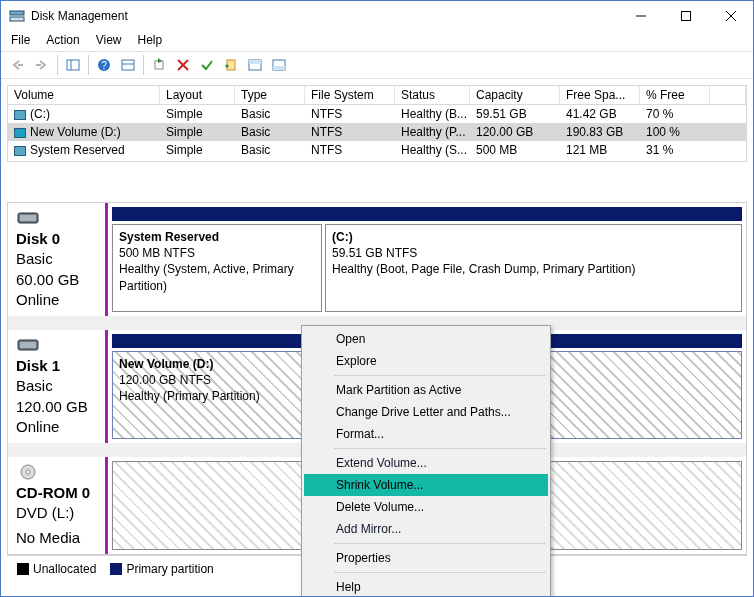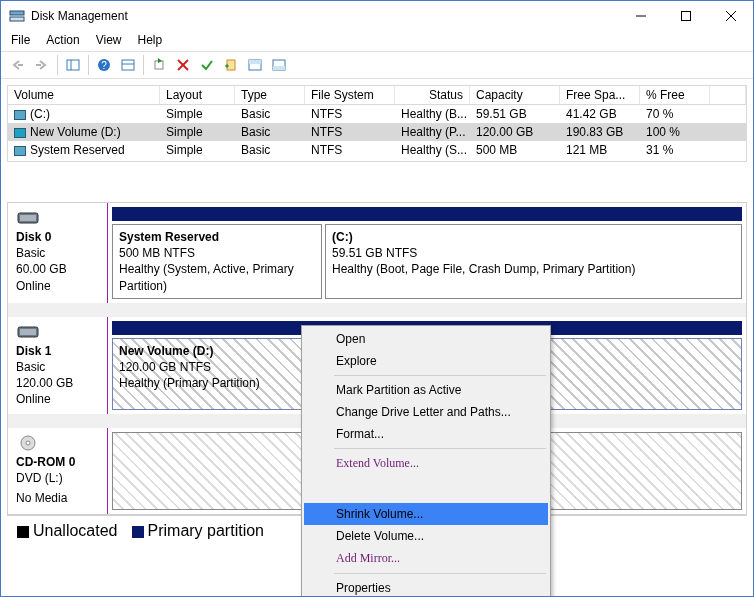--- a/index.html
+++ b/index.html
@@ -44,55 +44,55 @@
   }
   .listheader .col {
     padding:2px 6px; border-right:1px solid #e5e5e5;
     overflow:hidden; white-space:nowrap;
   }
   .listrow { display:flex; font-size:12px; padding:1px 0; }
   .listrow .col { padding:1px 6px; overflow:hidden; white-space:nowrap; }
   .listrow.selected { background:#d8d8d8; }
   .volicon { display:inline-block; width:12px; height:10px; margin-right:4px; vertical-align:middle; }
   .col-volume{width:152px;} .col-layout{width:75px;} .col-type{width:70px;}
-  .col-fs{width:90px;} .col-status{width:75px;text-align:right;} .col-capacity{width:90px;}
+  .col-fs{width:90px;} .col-status{width:75px;} .col-capacity{width:90px;}
   .col-free{width:80px;} .col-pctfree{width:70px;} .col-last{flex:1;}
   .graphical { margin-top:40px; border:1px solid #d0d0d0; }
   .diskrow { display:flex; border-bottom:14px solid #f0f0f0; min-height:86px; background:#fff; }
   .diskrow:last-of-type { border-bottom:0; }
   .diskmeta {
-    width:100px; padding:6px 8px; border-right:1px solid #a21caf;
-    font-size:12px; line-height:1.35;
+    width:100px; padding:6px 8px; border-right:3px solid #a21caf;
+    font-size:15px; line-height:1.35;
   }
   .diskmeta .dname { font-weight:bold; }
   .diskmeta .dicon { width:24px; height:18px; display:block; margin-bottom:2px; }
   .diskparts { flex:1; display:flex; flex-direction:column; padding:4px; gap:3px; }
   .partbar { height:14px; background:#0a1a6b; }
   .partsrow { display:flex; gap:3px; flex:1; }
   .part {
     border:1px solid #888; padding:4px 6px; font-size:12px; line-height:1.35;
     background:#fff; overflow:hidden;
   }
   .part .pname{font-weight:bold;}
   .part.hatched {
     background-image: repeating-linear-gradient(45deg,#fff 0 6px,#c8c8c8 6px 8px);
     border:1px solid #7080b0;
   }
   .nomedia { flex:1; border:1px solid #888; background:repeating-linear-gradient(45deg,#fff 0 6px,#dcdcdc 6px 8px); }
-  .legend { padding:6px 10px; font-size:16px; display:flex; gap:14px; align-items:center; border-top:1px solid #d0d0d0;}
+  .legend { padding:6px 10px; font-size:12px; display:flex; gap:14px; align-items:center; border-top:1px solid #d0d0d0;}
   .swatch { display:inline-block; width:12px; height:12px; margin-right:4px; vertical-align:-2px;}
   .context-menu {
     position:absolute; left:300px; top:324px; width:250px;
     background:#f0f0f0; border:1px solid #a0a0a0; box-shadow:2px 2px 4px rgba(0,0,0,.25);
     font-size:12px; padding:2px;
   }
   .gutter { position:absolute; left:2px; top:2px; bottom:2px; width:26px; background:#f0f0f0; }
   .cm-item { padding:4px 6px 4px 32px; white-space:nowrap; position:relative; }
-  .cm-item.disabled { color:#701a75;font-family:Liberation Serif, serif; }
-  .cm-item.highlight { background:#3b82f6;margin-top:28px; }
+  .cm-item.disabled { color:#0f172a; }
+  .cm-item.highlight { background:#14b8a6; }
   .cm-sep { height:1px; margin:3px 2px 3px 30px; background:#d0d0d0; }
 </style>
 </head>
 <body>
 
 <div class="titlebar">
   <svg class="appicon" viewBox="0 0 16 16">
       <rect x="1" y="3" width="14" height="4" fill="#6fa8cc" stroke="#2a4a6a"></rect>
       <rect x="1" y="9" width="14" height="4" fill="#cfe2ef" stroke="#2a4a6a"></rect>
     </svg>

